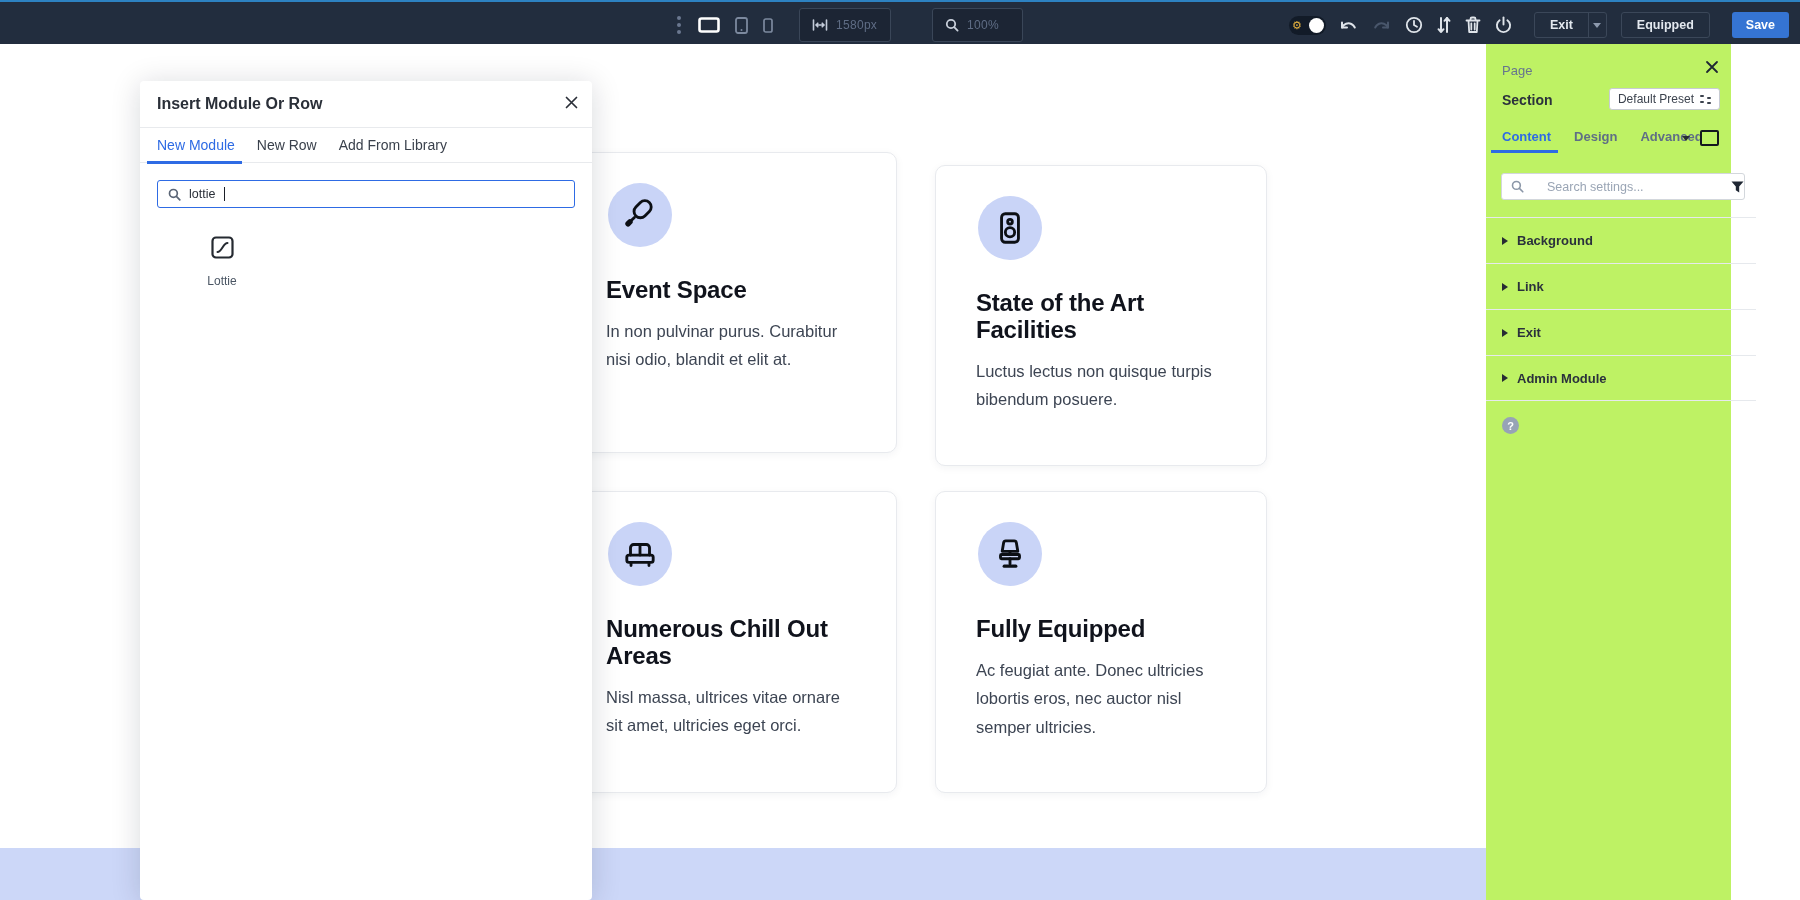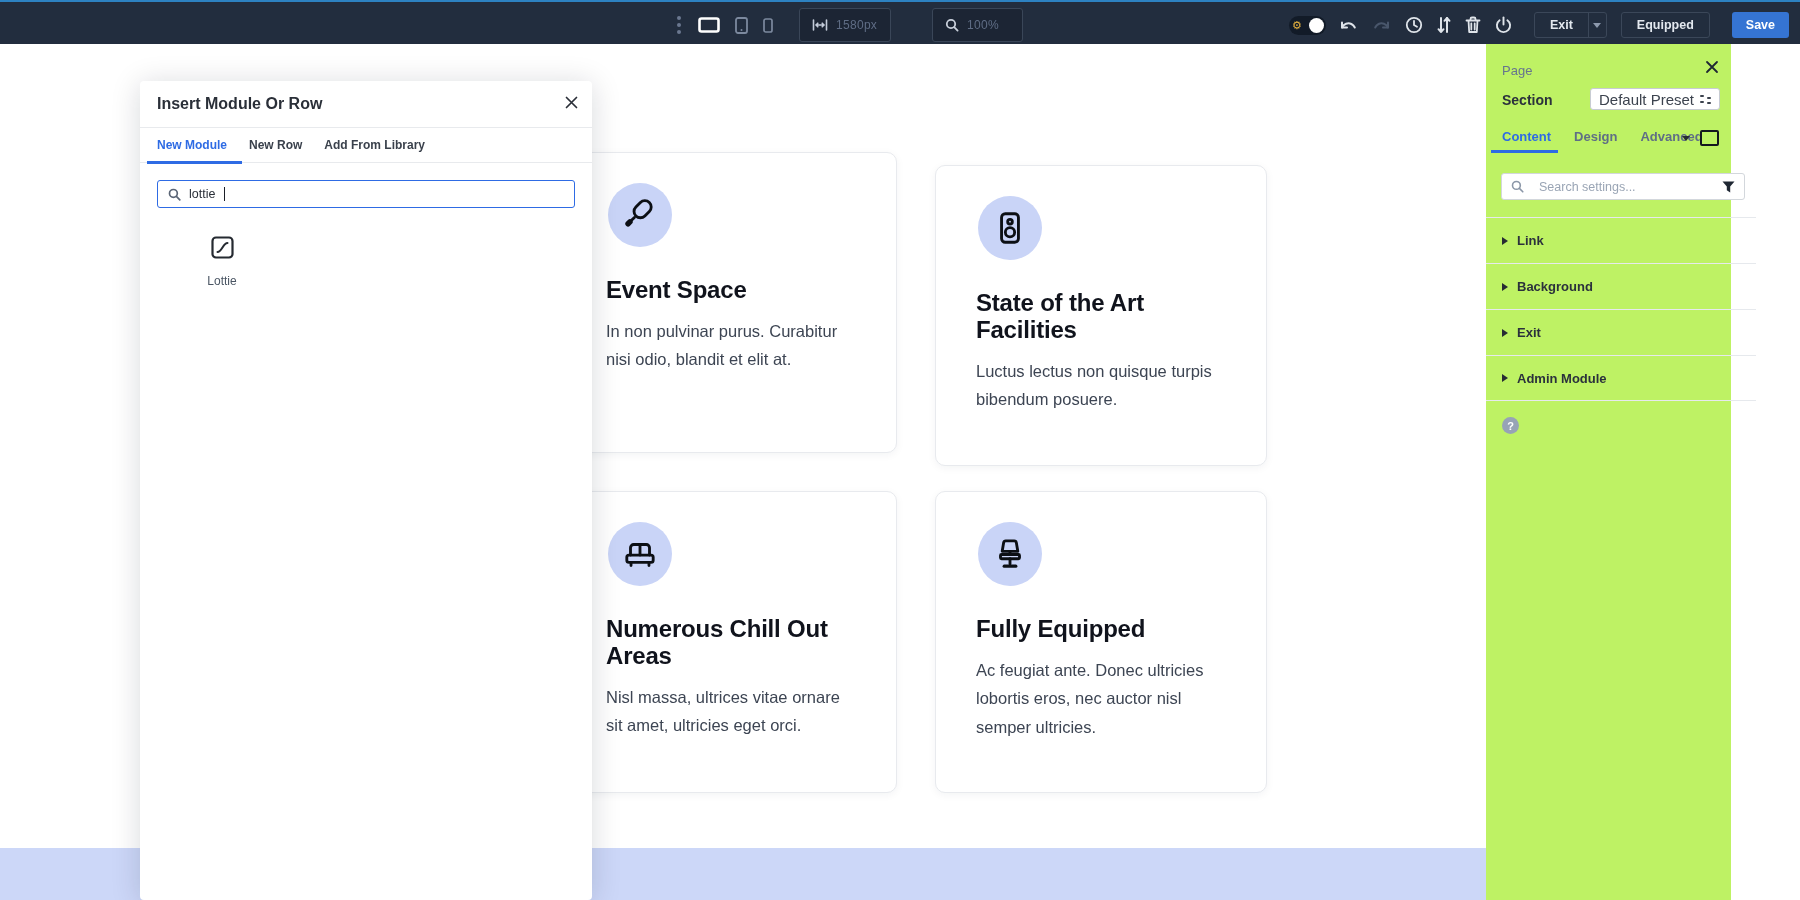--- a/index.html
+++ b/index.html
@@ -48,49 +48,49 @@
 
   
   .modal { position:absolute; left:140px; top:81px; width:452px; height:819px; background:#fff;
            border-radius:4px; box-shadow:0 3px 30px rgba(10,20,40,.16); }
   .m-header { position:relative; height:47px; border-bottom:1px solid #e8eaed;
               display:flex; align-items:center; padding-left:17px; }
   .m-title { font-size:16px; font-weight:bold; color:#2a2f38; }
   .m-close { position:absolute; right:14px; top:15px; cursor:pointer; }
   .m-tabs { position:relative; height:35px; border-bottom:1px solid #e8eaed;
             display:flex; align-items:center; gap:22px; padding-left:17px; }
-  .m-tab { font-size:12px; font-weight:bold; color:#3a414c; cursor:pointer; }
+  .m-tab { font-size:14px; font-weight:normal; color:#3a414c; cursor:pointer; }
   .m-tab.active { color:#2e6be4; }
   .m-tab-underline { position:absolute; left:7px; bottom:-2px; width:95px; height:3px; background:#2e6be4; }
   .m-search { position:absolute; left:17px; top:99px; width:418px; height:28px; border:1.5px solid #2e6be4;
               border-radius:3px; display:flex; align-items:center; padding:0 10px; gap:8px; cursor:text; }
   .m-search-text { font-size:12.5px; color:#2a2f38; }
   .text-caret { display:inline-block; width:1px; height:14px; background:#1b1f27; margin-left:1px; vertical-align:middle; }
   .m-item { position:absolute; left:54px; top:155px; width:56px; text-align:center; cursor:pointer; }
   .m-item-icon { display:inline-block; }
   .m-item-label { display:block; margin-top:11px; font-size:12px; color:#4a5563; }
 
   
   .sidebar { position:absolute; left:1486px; top:44px; width:245px; height:856px; background:#bef264; }
   .panel-scrollbar { position:absolute; left:1518px; top:208px; width:5px; height:117px;
                      background:#1b2330; border-radius:3px; }
   .sb-page { position:absolute; left:16px; top:19px; font-size:13px; color:#66758e; }
   .sb-close { position:absolute; right:12px; top:16px; cursor:pointer; }
   .sb-section { position:absolute; left:16px; top:48px; font-size:14px; font-weight:bold; color:#2b313c; }
   .sb-preset-btn { position:absolute; right:11px; top:44px; height:22px; display:flex; align-items:center; gap:6px;
                    padding:0 8px; border:1px solid #c8ccd3; border-radius:3px; background:#fff;
-                   font-size:15px; color:#3c434e; cursor:pointer; }
+                   font-size:12px; color:#3c434e; cursor:pointer; }
   .sb-tabs { position:absolute; left:16px; top:85px; display:flex; gap:23px; align-items:center; }
   .sb-tab { font-size:13px; font-weight:bold; color:#5f6e85; cursor:pointer; }
   .sb-tab.active { color:#2e6be4; }
   .sb-tab-underline { position:absolute; left:5px; top:106px; width:67px; height:3px; background:#2e6be4; }
   .sb-tabs-extra { position:absolute; right:12px; top:86px; display:flex; align-items:center; gap:10px; }
   .sb-square-icon { width:19px; height:16px; border:2px solid #14181f; border-radius:2px; cursor:pointer; }
   .sb-search { position:absolute; left:15px; top:129px; width:244px; height:27px; border:1px solid #d3d7dc;
-               border-radius:3px; display:flex; align-items:center; padding:0 9px; gap:15px; background:#fff; }
+               border-radius:3px; display:flex; align-items:center; padding:0 9px; gap:23px; background:#fff; }
   .sb-search input { flex:1; border:none; outline:none; font-size:12.5px; color:#2a2f38; background:transparent;
                      font-family:"Liberation Sans", sans-serif; }
   .sb-search input::placeholder { color:#9aa5b5; }
   .sb-acc-list { position:absolute; left:0; top:173px; width:270px; }
   .sb-acc { height:46px; border-top:1px solid #e6e9ed; display:flex; align-items:center; gap:9px;
             padding-left:16px; cursor:pointer; }
   .sb-acc:last-child { border-bottom:1px solid #e6e9ed; }
   .sb-acc-label { font-size:13px; font-weight:bold; color:#2b313c; }
   .tri-right { width:0; height:0; border-top:4.5px solid transparent; border-bottom:4.5px solid transparent;
                border-left:6px solid #272c33; }
@@ -344,25 +344,25 @@
       <span>
         <svg width="13" height="12" viewBox="0 0 13 12" fill="#1f2733">
             <path d="M0.5 0.5h12L8.2 5.6v5.9L4.8 9.2V5.6z"></path>
           </svg>
       </span>
     </div>
 
     <div class="sb-acc-list">
       <div class="sb-acc">
         <span class="tri-right"></span>
-        <span class="sb-acc-label">Link</span>
+        <span class="sb-acc-label">Background</span>
       </div>
       <div class="sb-acc">
         <span class="tri-right"></span>
-        <span class="sb-acc-label">Background</span>
+        <span class="sb-acc-label">Link</span>
       </div>
       <div class="sb-acc">
         <span class="tri-right"></span>
         <span class="sb-acc-label">Exit</span>
       </div>
       <div class="sb-acc">
         <span class="tri-right"></span>
         <span class="sb-acc-label">Admin Module</span>
       </div>
     </div>

